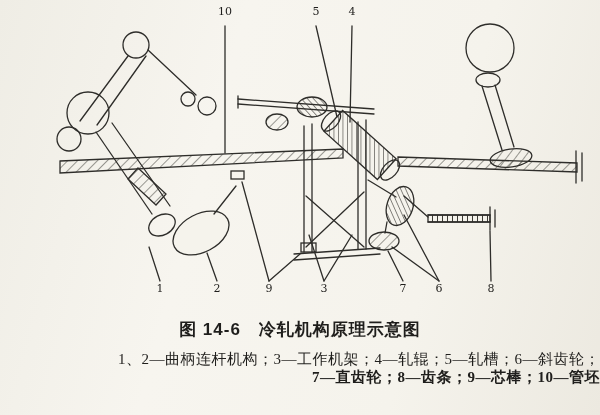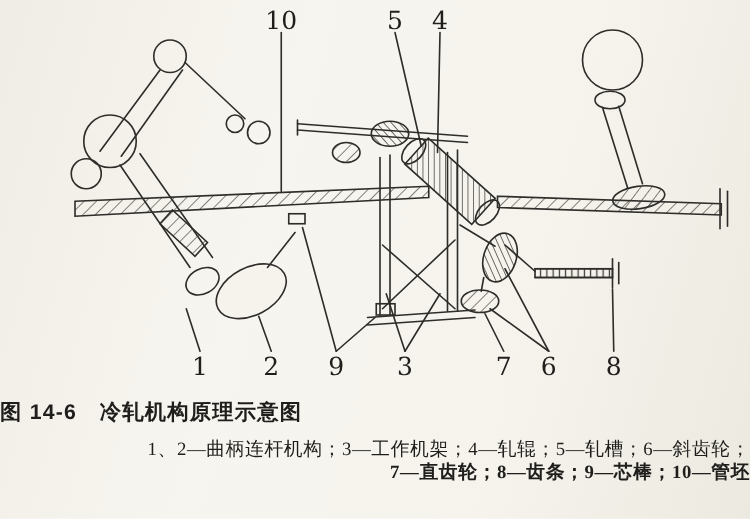--- a/index.html
+++ b/index.html
@@ -3,23 +3,23 @@
 <meta charset="utf-8">
 <style>
   html,body{margin:0;padding:0;}
   body{width:600px;height:415px;overflow:hidden;
        font-family:"Liberation Sans", sans-serif;}
   .page{position:relative;width:600px;height:415px;
         background:linear-gradient(105deg,#efede5 0%,#f7f5ef 35%,#f5f3ec 70%,#ece9e0 100%);
         color:#1f1e1c;}
   .drawing{position:absolute;left:0;top:0;}
   .callout{position:absolute;transform:translate(-50%,0);
-           font-family:"DejaVu Serif", serif;font-size:20px;line-height:1;
+           font-family:"DejaVu Serif", serif;font-size:11px;line-height:1;
            color:#1f1e1c;}
-  .caption{position:absolute;left:0;top:318px;width:600px;
+  .caption{position:absolute;left:0;top:318px;width:600px;text-align:center;
            font-size:17px;font-weight:bold;letter-spacing:1px;}
   .legend{position:absolute;left:0;width:600px;text-align:right;
           font-family:"Liberation Serif", serif;font-size:15px;letter-spacing:.5px;}
   .legend.l1{top:350px;}
   .legend.l2{top:368px;font-weight:bold;}
   .watermark{position:absolute;right:24px;top:366px;text-align:center;
              color:#8fc9dd;opacity:.9;}
   .watermark .wname{font-size:14px;letter-spacing:8px;margin-right:-8px;}
   .watermark .wphone{font-size:11px;letter-spacing:1px;margin-top:2px;}
 </style>

